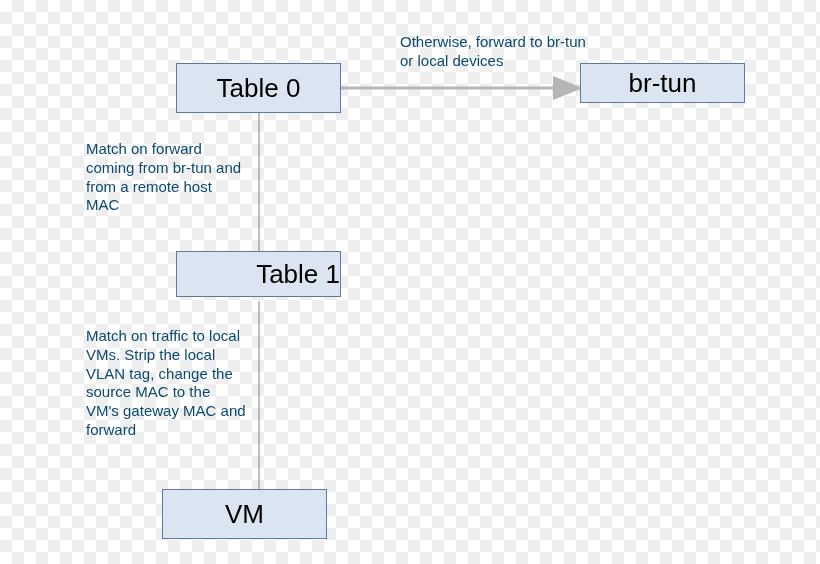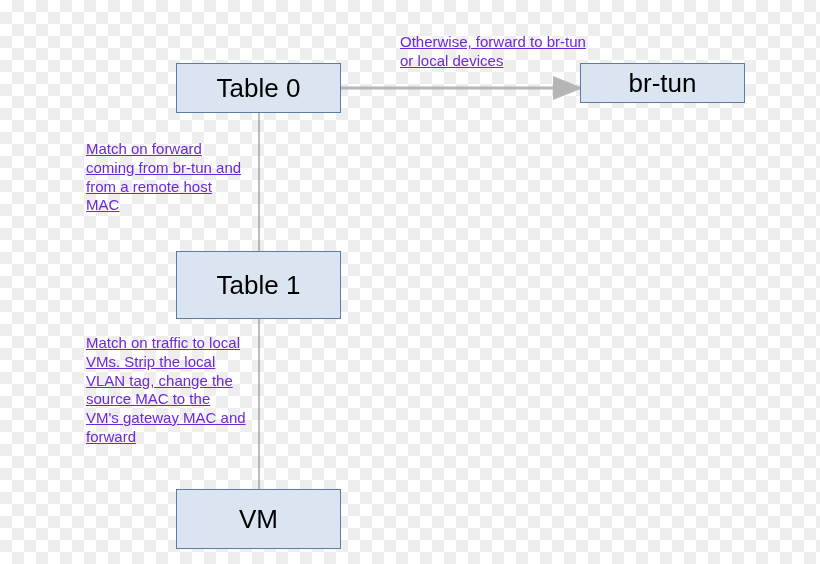--- a/index.html
+++ b/index.html
@@ -27,22 +27,21 @@
     display: flex;
     align-items: center;
     justify-content: center;
     font-size: 26px;
     box-sizing: border-box;
   }
   .ann {
     position: absolute;
     font-size: 15px;
     line-height: 1.25;
-    color: #6d28d9;
-    text-decoration: underline;
+    color: #0c4a6e;
   }
   svg.connector {
     position: absolute;
     top: 0;
     left: 0;
     width: 820px;
     height: 564px;
     pointer-events: none;
   }
 </style>
@@ -64,25 +63,25 @@
 </svg>
 
 <div class="node" style="left:176px; top:63px; width:165px; height:50px;text-align:right;">
   <span>Table 0</span>
 </div>
 
 <div class="node" style="left:580px; top:63px; width:165px; height:40px;">
   <span>br-tun</span>
 </div>
 
-<div class="node" style="left:176px; top:251px; width:165px; height:68px;">
+<div class="node" style="left:176px; top:251px; width:165px; height:46px;justify-content:flex-end;">
   <span>Table 1</span>
 </div>
 
-<div class="node" style="left:176px; top:489px; width:165px; height:60px;">
+<div class="node" style="left:162px; top:489px; width:165px; height:50px;">
   <span>VM</span>
 </div>
 
 <div class="ann" style="left:400px; top:33px; width:190px;">Otherwise, forward to br-tun or local devices</div>
 
 <div class="ann" style="left:86px; top:140px; width:160px;">Match on forward coming from br-tun and from a remote host MAC</div>
 
-<div class="ann" style="left:86px; top:327px; width:160px;margin-top:7px;">Match on traffic to local VMs. Strip the local VLAN tag, change the source MAC to the VM's gateway MAC and forward</div>
+<div class="ann" style="left:86px; top:327px; width:160px;">Match on traffic to local VMs. Strip the local VLAN tag, change the source MAC to the VM's gateway MAC and forward</div>
 
 </body></html>

